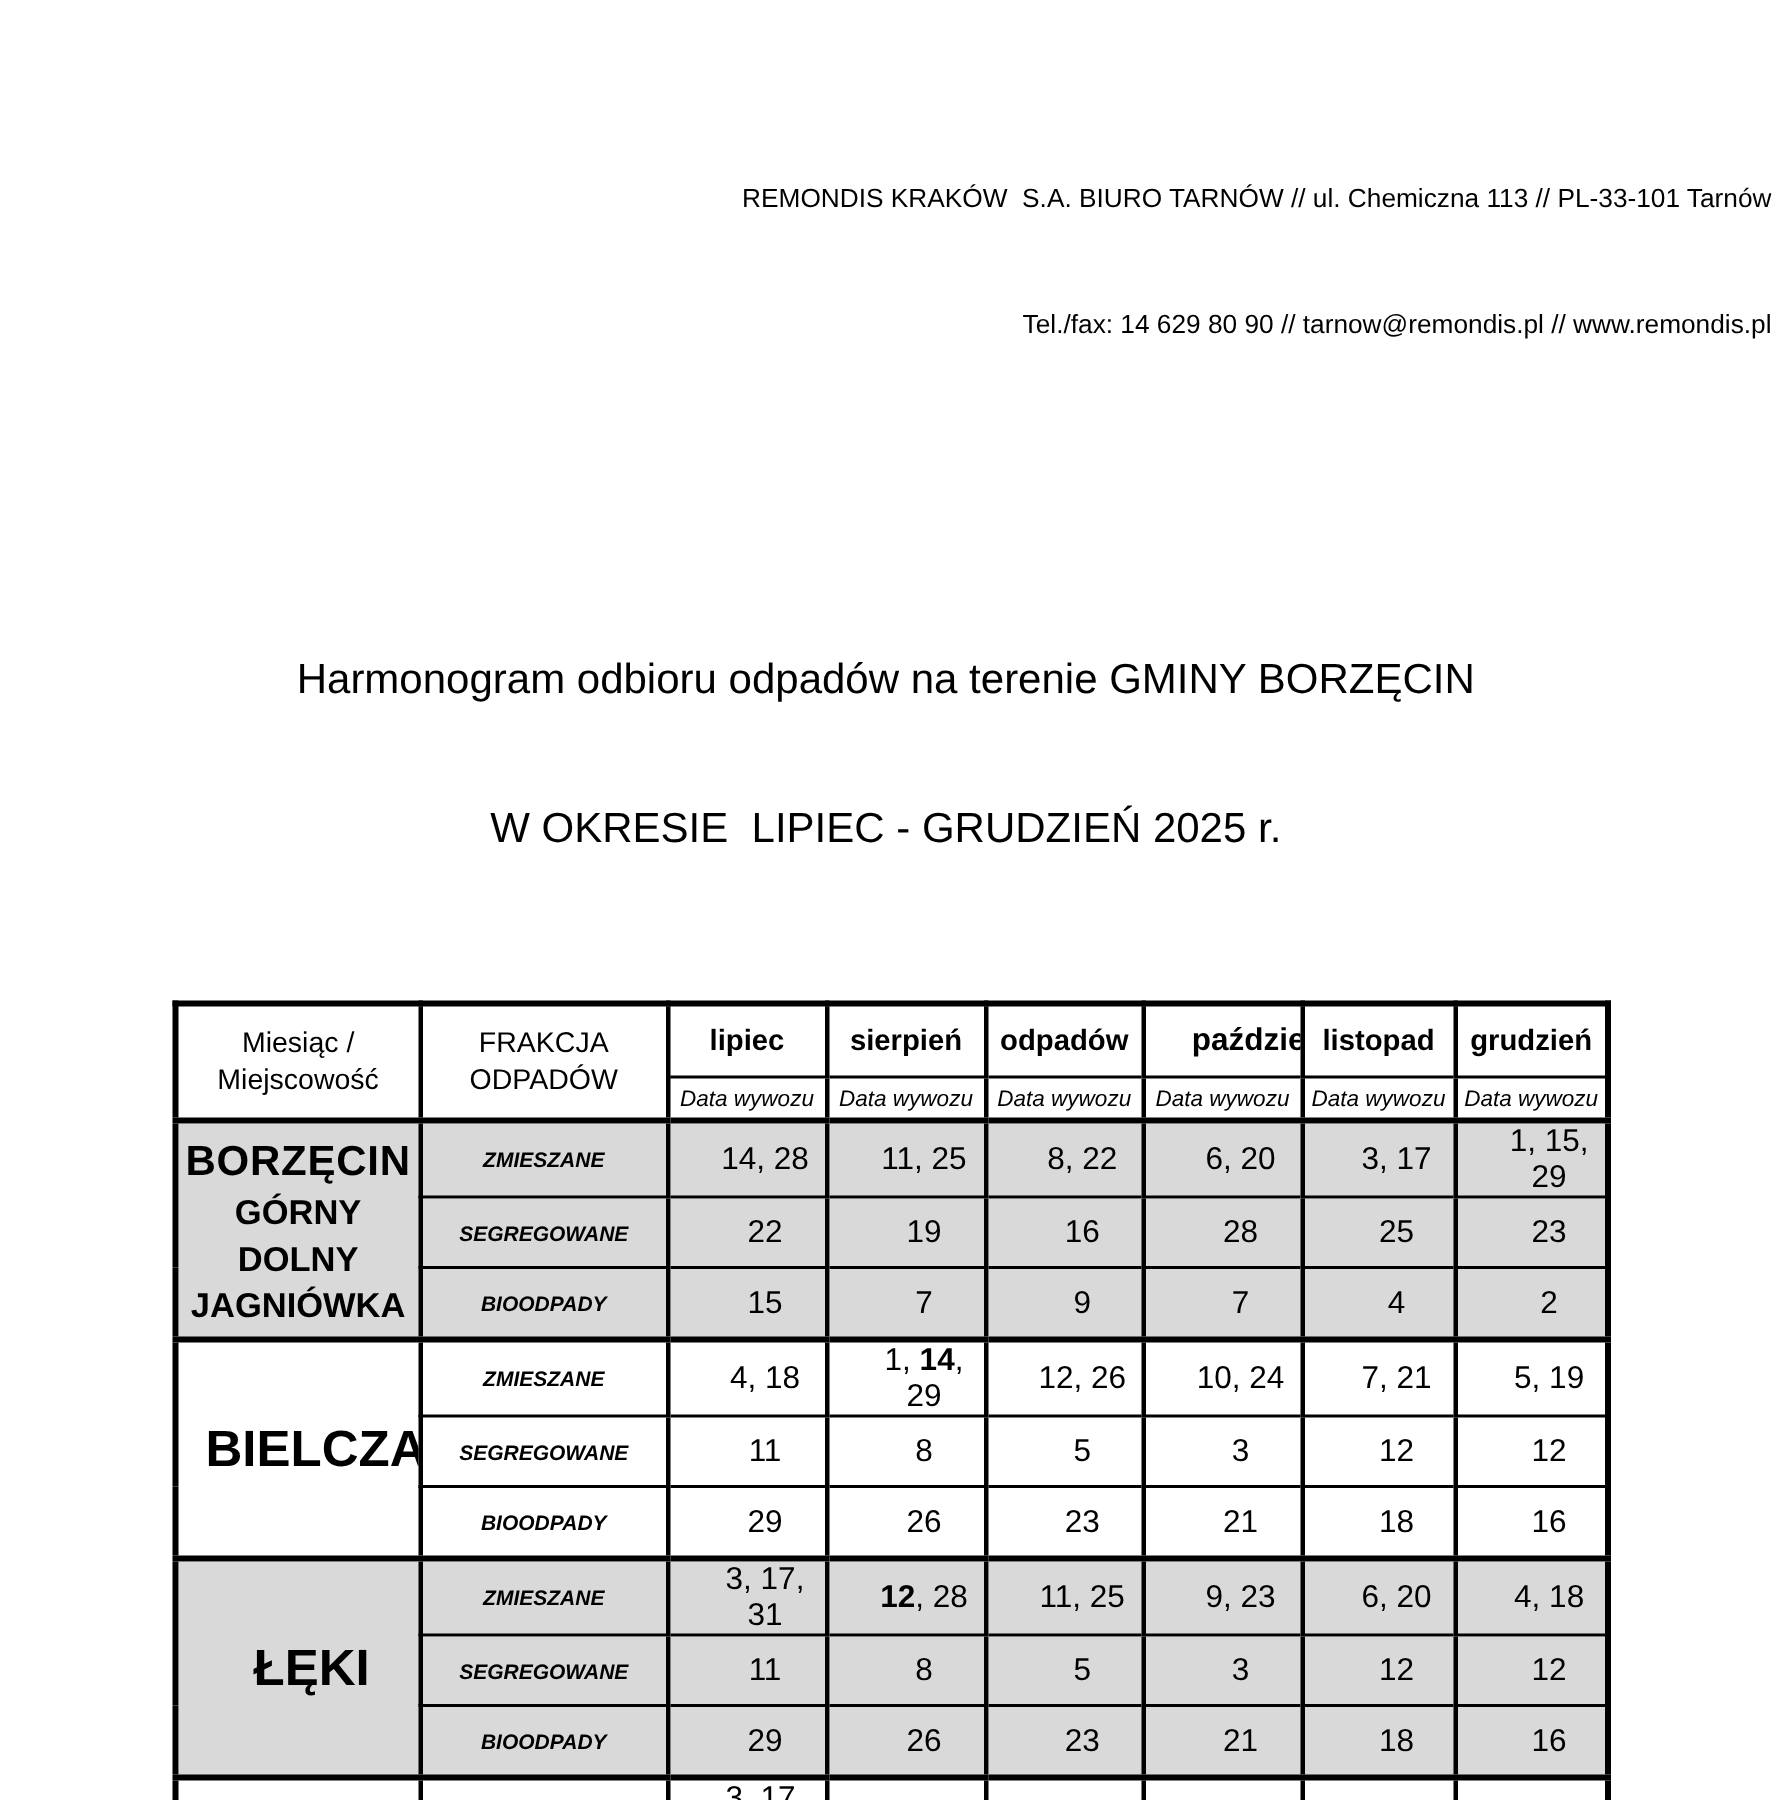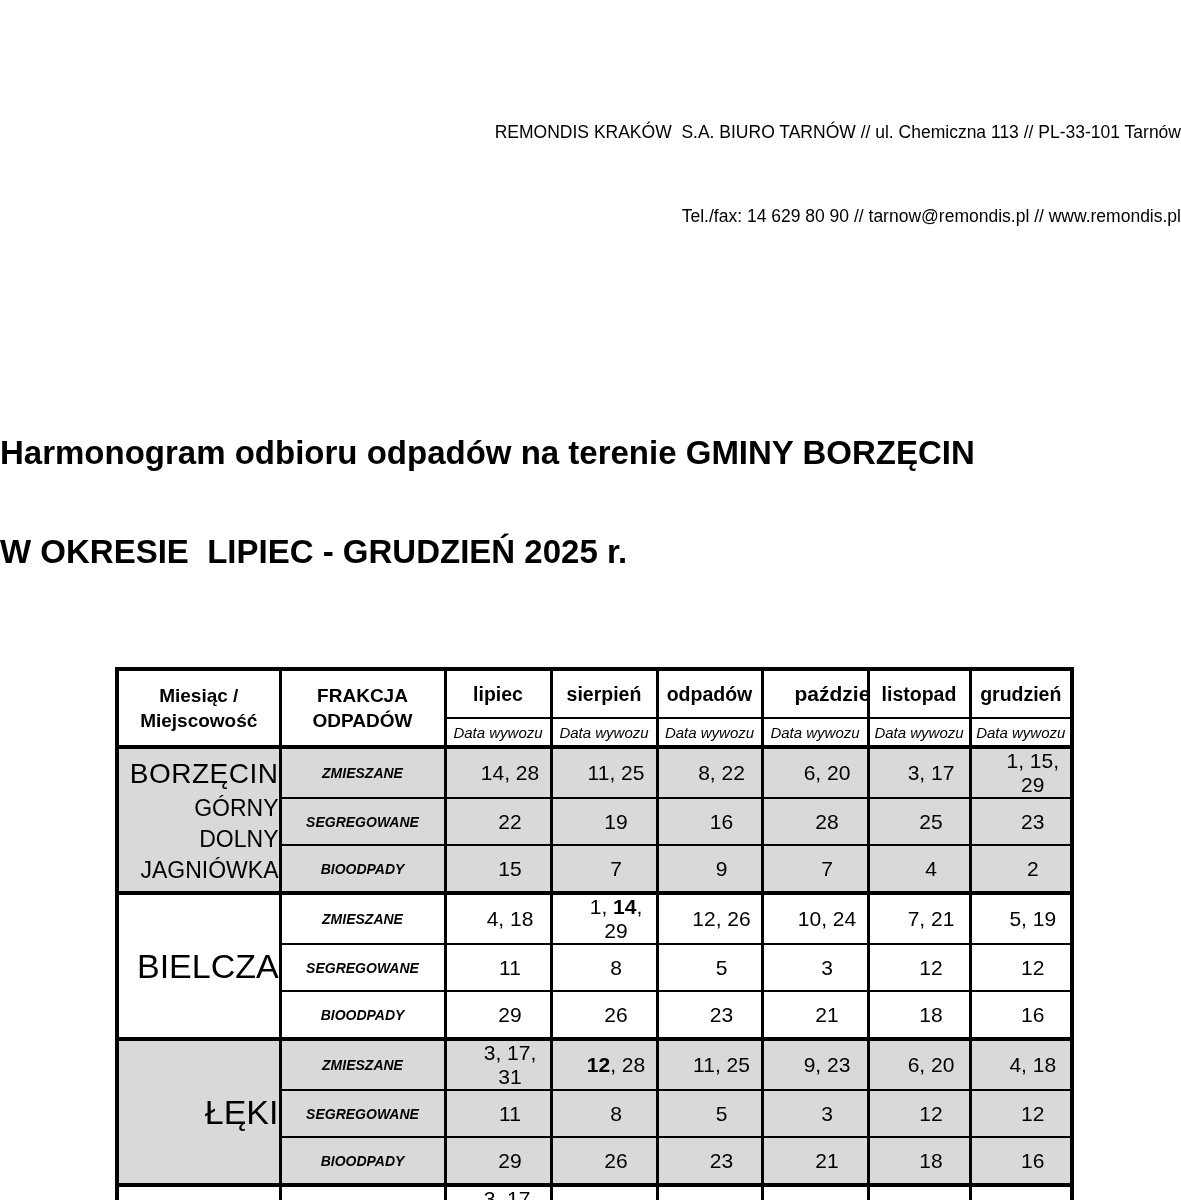--- a/index.html
+++ b/index.html
@@ -9,47 +9,47 @@
     -webkit-font-smoothing: antialiased;
   }
   .page { position: relative; width: 1181px; height: 1200px; overflow: hidden; }
   .keep-spaces, .keep-spaces div { white-space: pre-wrap; }
 
   .org-header {
     padding-top: 62px; text-align: right;
     font-size: 17.5px; line-height: 28px; font-weight: normal;
   }
   .doc-title {
-    margin-top: 84px; text-align: left;
-    font-weight: bold; font-size: 33px; line-height: 33px;
+    margin-top: 84px; text-align: center;
+    font-weight: normal; font-size: 28px; line-height: 33px;
   }
 
   table.schedule {
     margin: 33px 0 0 115px;
     border-collapse: collapse; table-layout: fixed;
     width: 955px; border: 4px solid #000;
   }
   .schedule th, .schedule td {
     border-left: 3px solid #000; border-right: 3px solid #000;
     border-top: 2px solid #000; border-bottom: 2px solid #000;
     text-align: center; vertical-align: middle;
     padding: 0; overflow: hidden; background: #ffffff;
   }
-  .th-corner, .th-fraction { font-size: 19px; font-weight: bold; line-height: 25px; }
+  .th-corner, .th-fraction { font-size: 19px; font-weight: normal; line-height: 25px; }
   .th-month  { height: 46px; font-size: 19.5px; font-weight: bold; }
   .th-month.small { font-size: 21px; padding-left: 31px; }
   .th-sub {
     height: 26px; font-size: 15px; font-style: italic; font-weight: normal;
     border-bottom: 4px solid #000;
   }
   tbody td { height: 45px; }
   tr.group-start > td { border-top: 4px solid #000; }
   tr.shaded > td { background: #d9d9d9; }
 
-  td.loc { font-weight: normal; line-height: 1; text-align: right; }
+  td.loc { font-weight: bold; line-height: 1; }
   .loc-big    { font-size: 28px; line-height: 38px; letter-spacing: 0.5px; }
   .loc-sub    { font-size: 23px; line-height: 31px; }
   .loc-single { font-size: 34px; padding-left: 18px; }
   td.fraction { font-size: 14px; font-weight: bold; font-style: italic; }
   td.val { font-size: 21px; font-weight: normal; padding-left: 24px; }
   td.val b { font-weight: bold; }
 </style>
 </head>
 <body>
 

